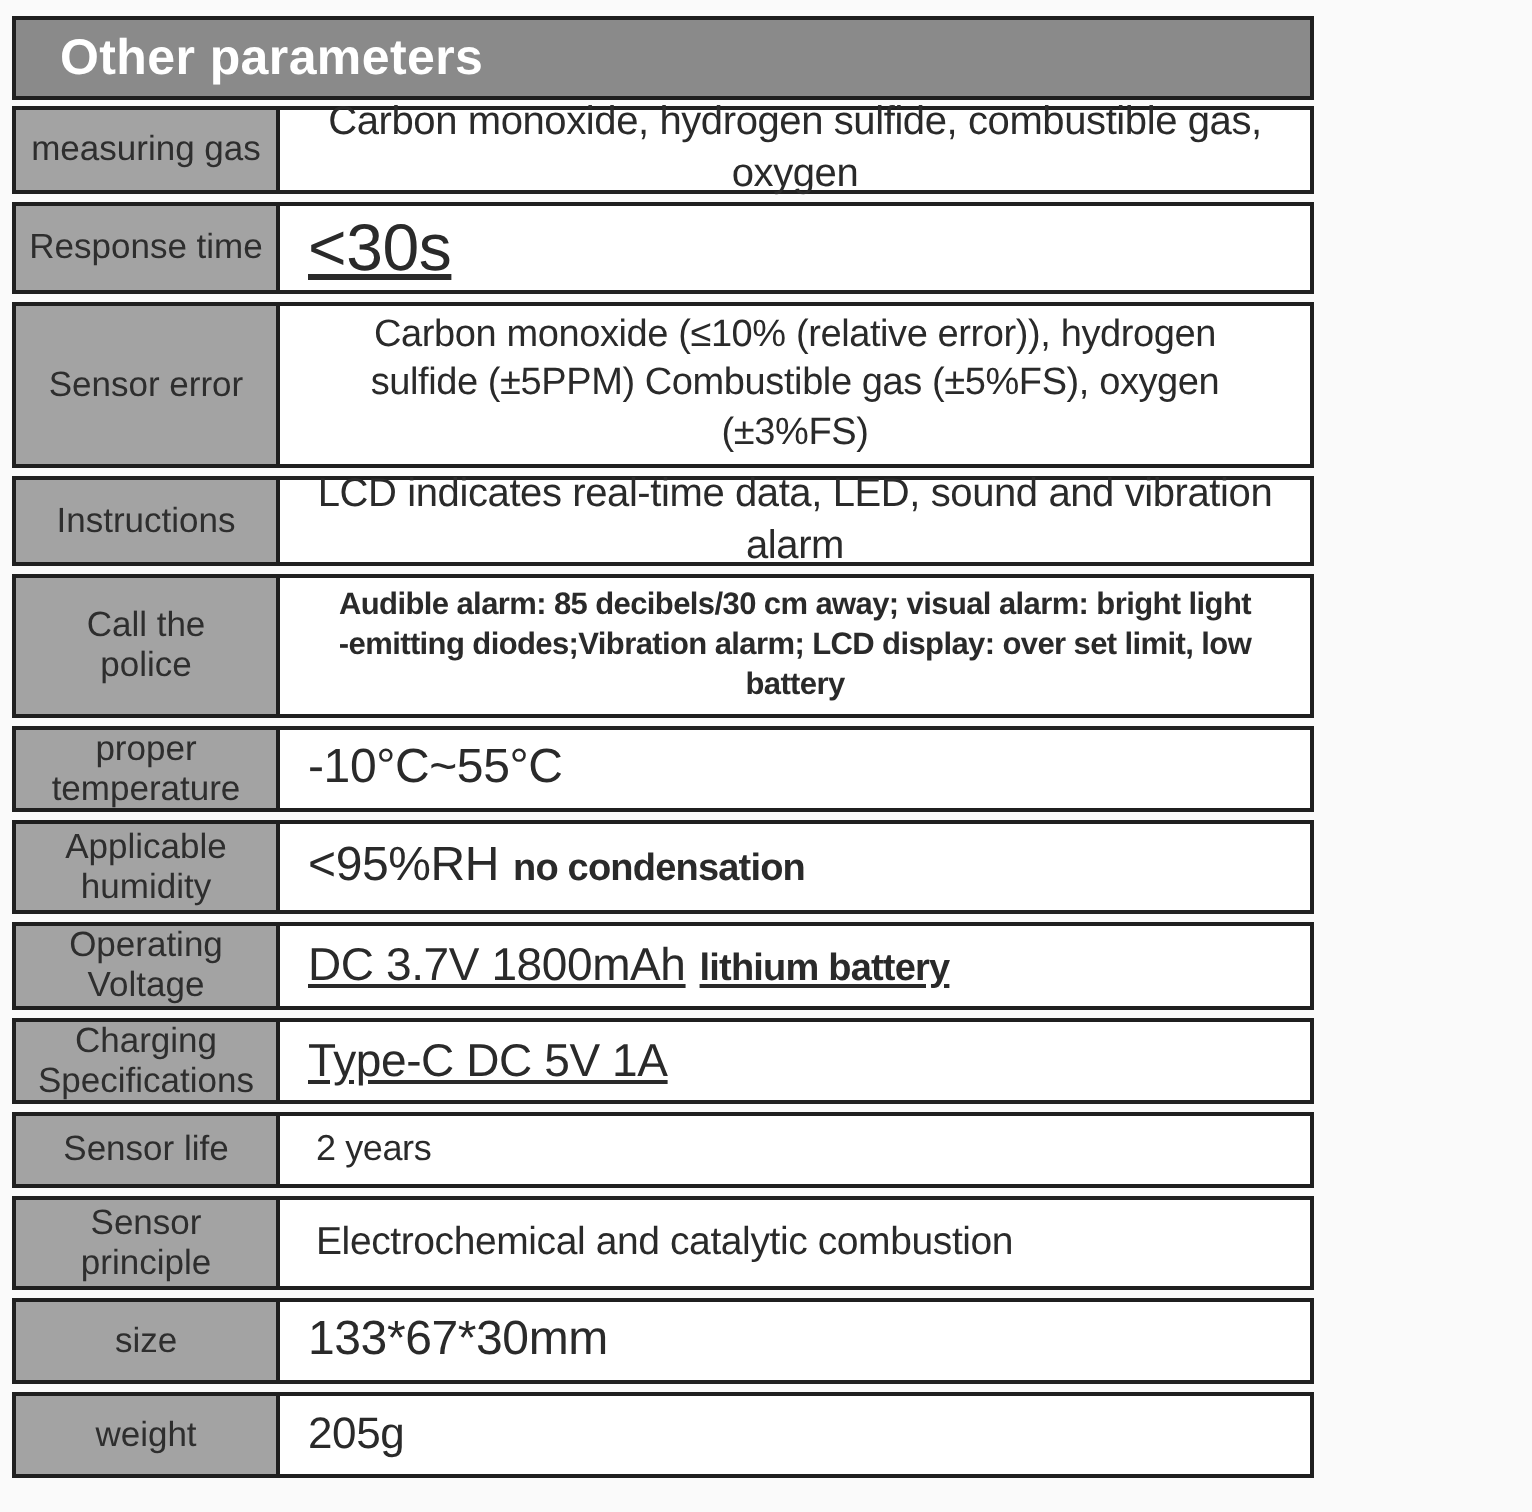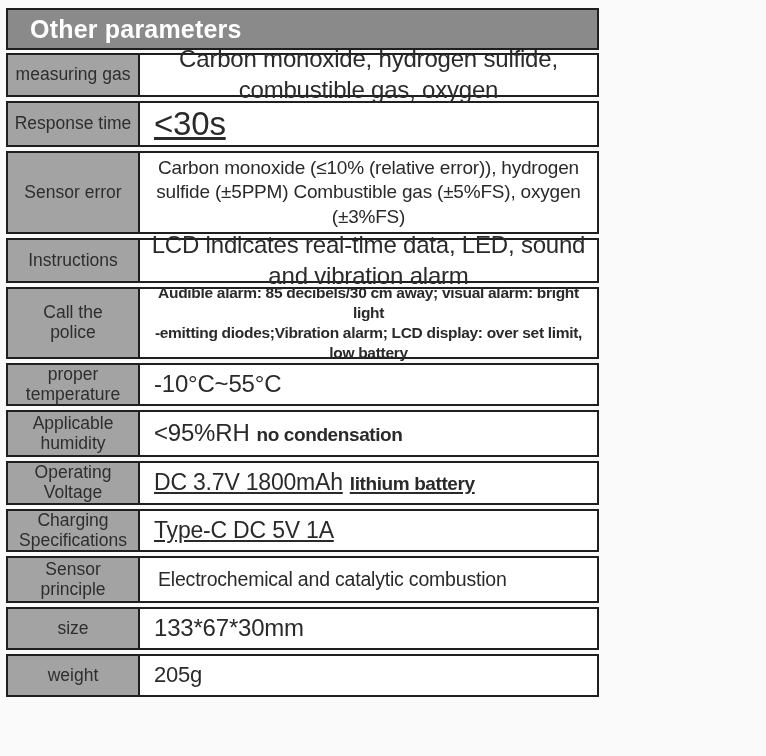--- a/index.html
+++ b/index.html
@@ -3,21 +3,21 @@
 <meta charset="utf-8">
 <style>
   * { margin:0; padding:0; box-sizing:border-box; }
   html,body { width:766px; height:756px; }
   body {
     background:#fafafa;
     font-family:"Liberation Sans","DejaVu Sans",sans-serif;
     color:#2b2b2b;
     padding:8px 9px 0 6px;
   }
-  .spec-table { width:593px; }
+  .spec-table { width:651px; }
   .t-header {
     height:42px;
     background:#8a8a8a;
     border:2px solid #1f1f1f;
     display:flex; align-items:center;
     padding-left:22px;
     margin-bottom:3px;
   }
   .t-header .title {
     color:#ffffff;
@@ -47,21 +47,21 @@
   .cell-value {
     flex:1;
     display:flex; align-items:center;
     padding:2px 8px 2px 14px;
     white-space:pre-line;
     color:#2a2a2a;
     letter-spacing:-0.2px;
     line-height:1.28;
   }
   .cell-value.center { justify-content:center; text-align:center; padding-left:8px; }
-  .v20 { font-size:24px; }
+  .v20 { font-size:20px; }
   .v25 { font-size:33px;text-decoration:underline; }
   .v24 { font-size:24px; }
   .v23 { font-size:23px;text-decoration:underline; }
   .v22 { font-size:22px; }
   .v19 { font-size:19px;border-radius:18px; }
   .v195 { font-size:19.5px; }
   .v18 { font-size:18px; }
   .v16 { font-size:15.5px; font-weight:600; letter-spacing:-0.3px; }
   .v2b { font-size:19px; margin-left:7px; font-weight:600; letter-spacing:-0.4px; }
   .r10 .cell-value { padding-left:18px; }
@@ -124,20 +124,24 @@
       <span class="vwrap"><span>DC 3.7V 1800mAh</span><span class="v2b">lithium battery</span></span>
     </div>
   </div>
 
   <div class="row" style="height:43px">
     <div class="cell-label">Charging
 Specifications</div>
     <div class="cell-value v23">Type-C DC 5V 1A</div>
   </div>
 
+  <div class="row r10" style="height:38px">
+    <div class="cell-label">Sensor life</div>
+    <div class="cell-value v18">2 years</div>
+  </div>
 
   <div class="row r10" style="height:47px">
     <div class="cell-label">Sensor
 principle</div>
     <div class="cell-value v195">Electrochemical and catalytic combustion</div>
   </div>
 
   <div class="row" style="height:43px">
     <div class="cell-label">size</div>
     <div class="cell-value v24">133*67*30mm</div>

